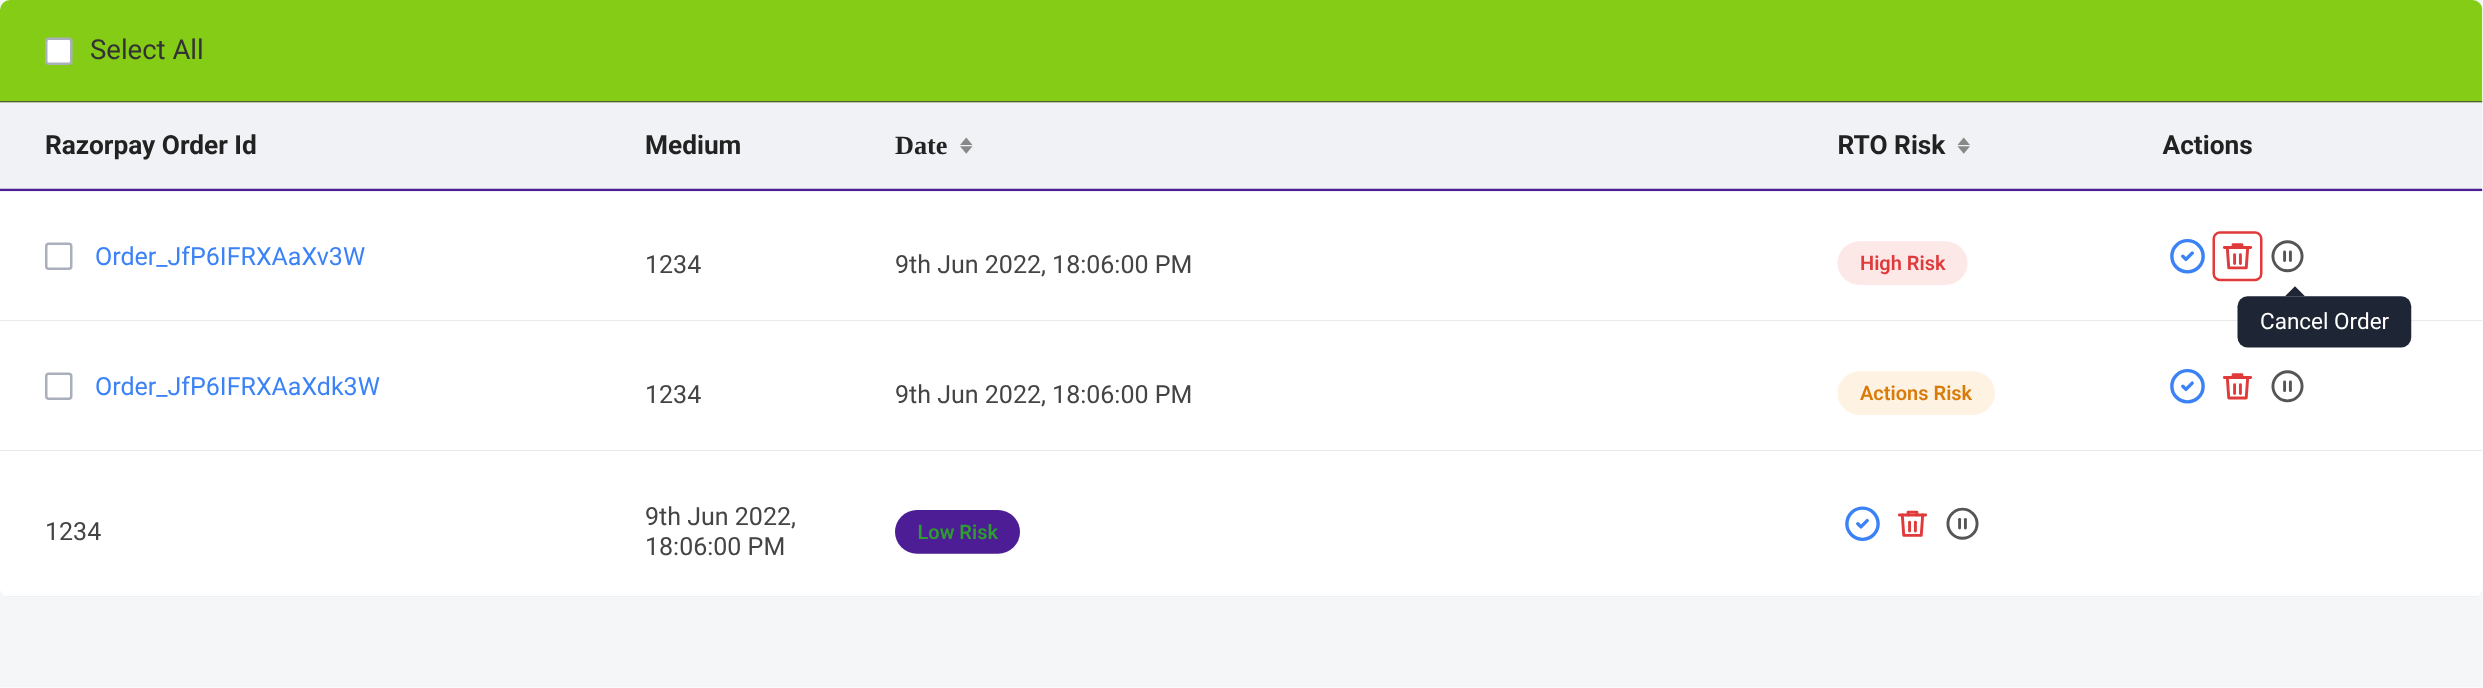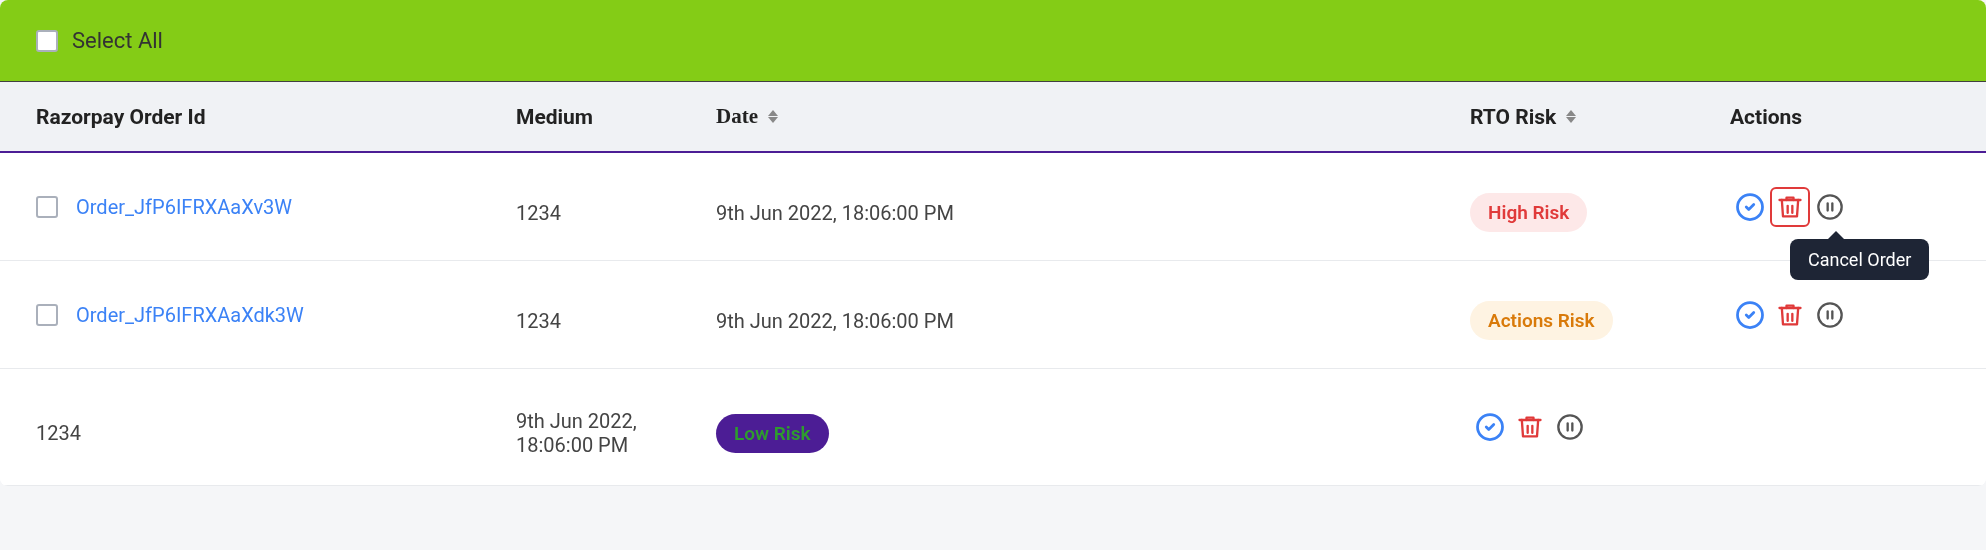--- a/index.html
+++ b/index.html
@@ -100,21 +100,21 @@
     }
     .cell {
       font-size: 20px;
       color: #444;
       margin-top: 12px;
     }
     .risk-badge {
       display: inline-block;
       padding: 8px 18px;
       border-radius: 20px;
-      font-size: 19px;
+      font-size: 16px;
       font-weight: 600;
       text-align: right;
     }
     .risk-high {
       background: #fde8e8;
       color: #e03a3a;
     }
     .risk-medium {
       background: #fef3e2;
       color: #d97a0a;

